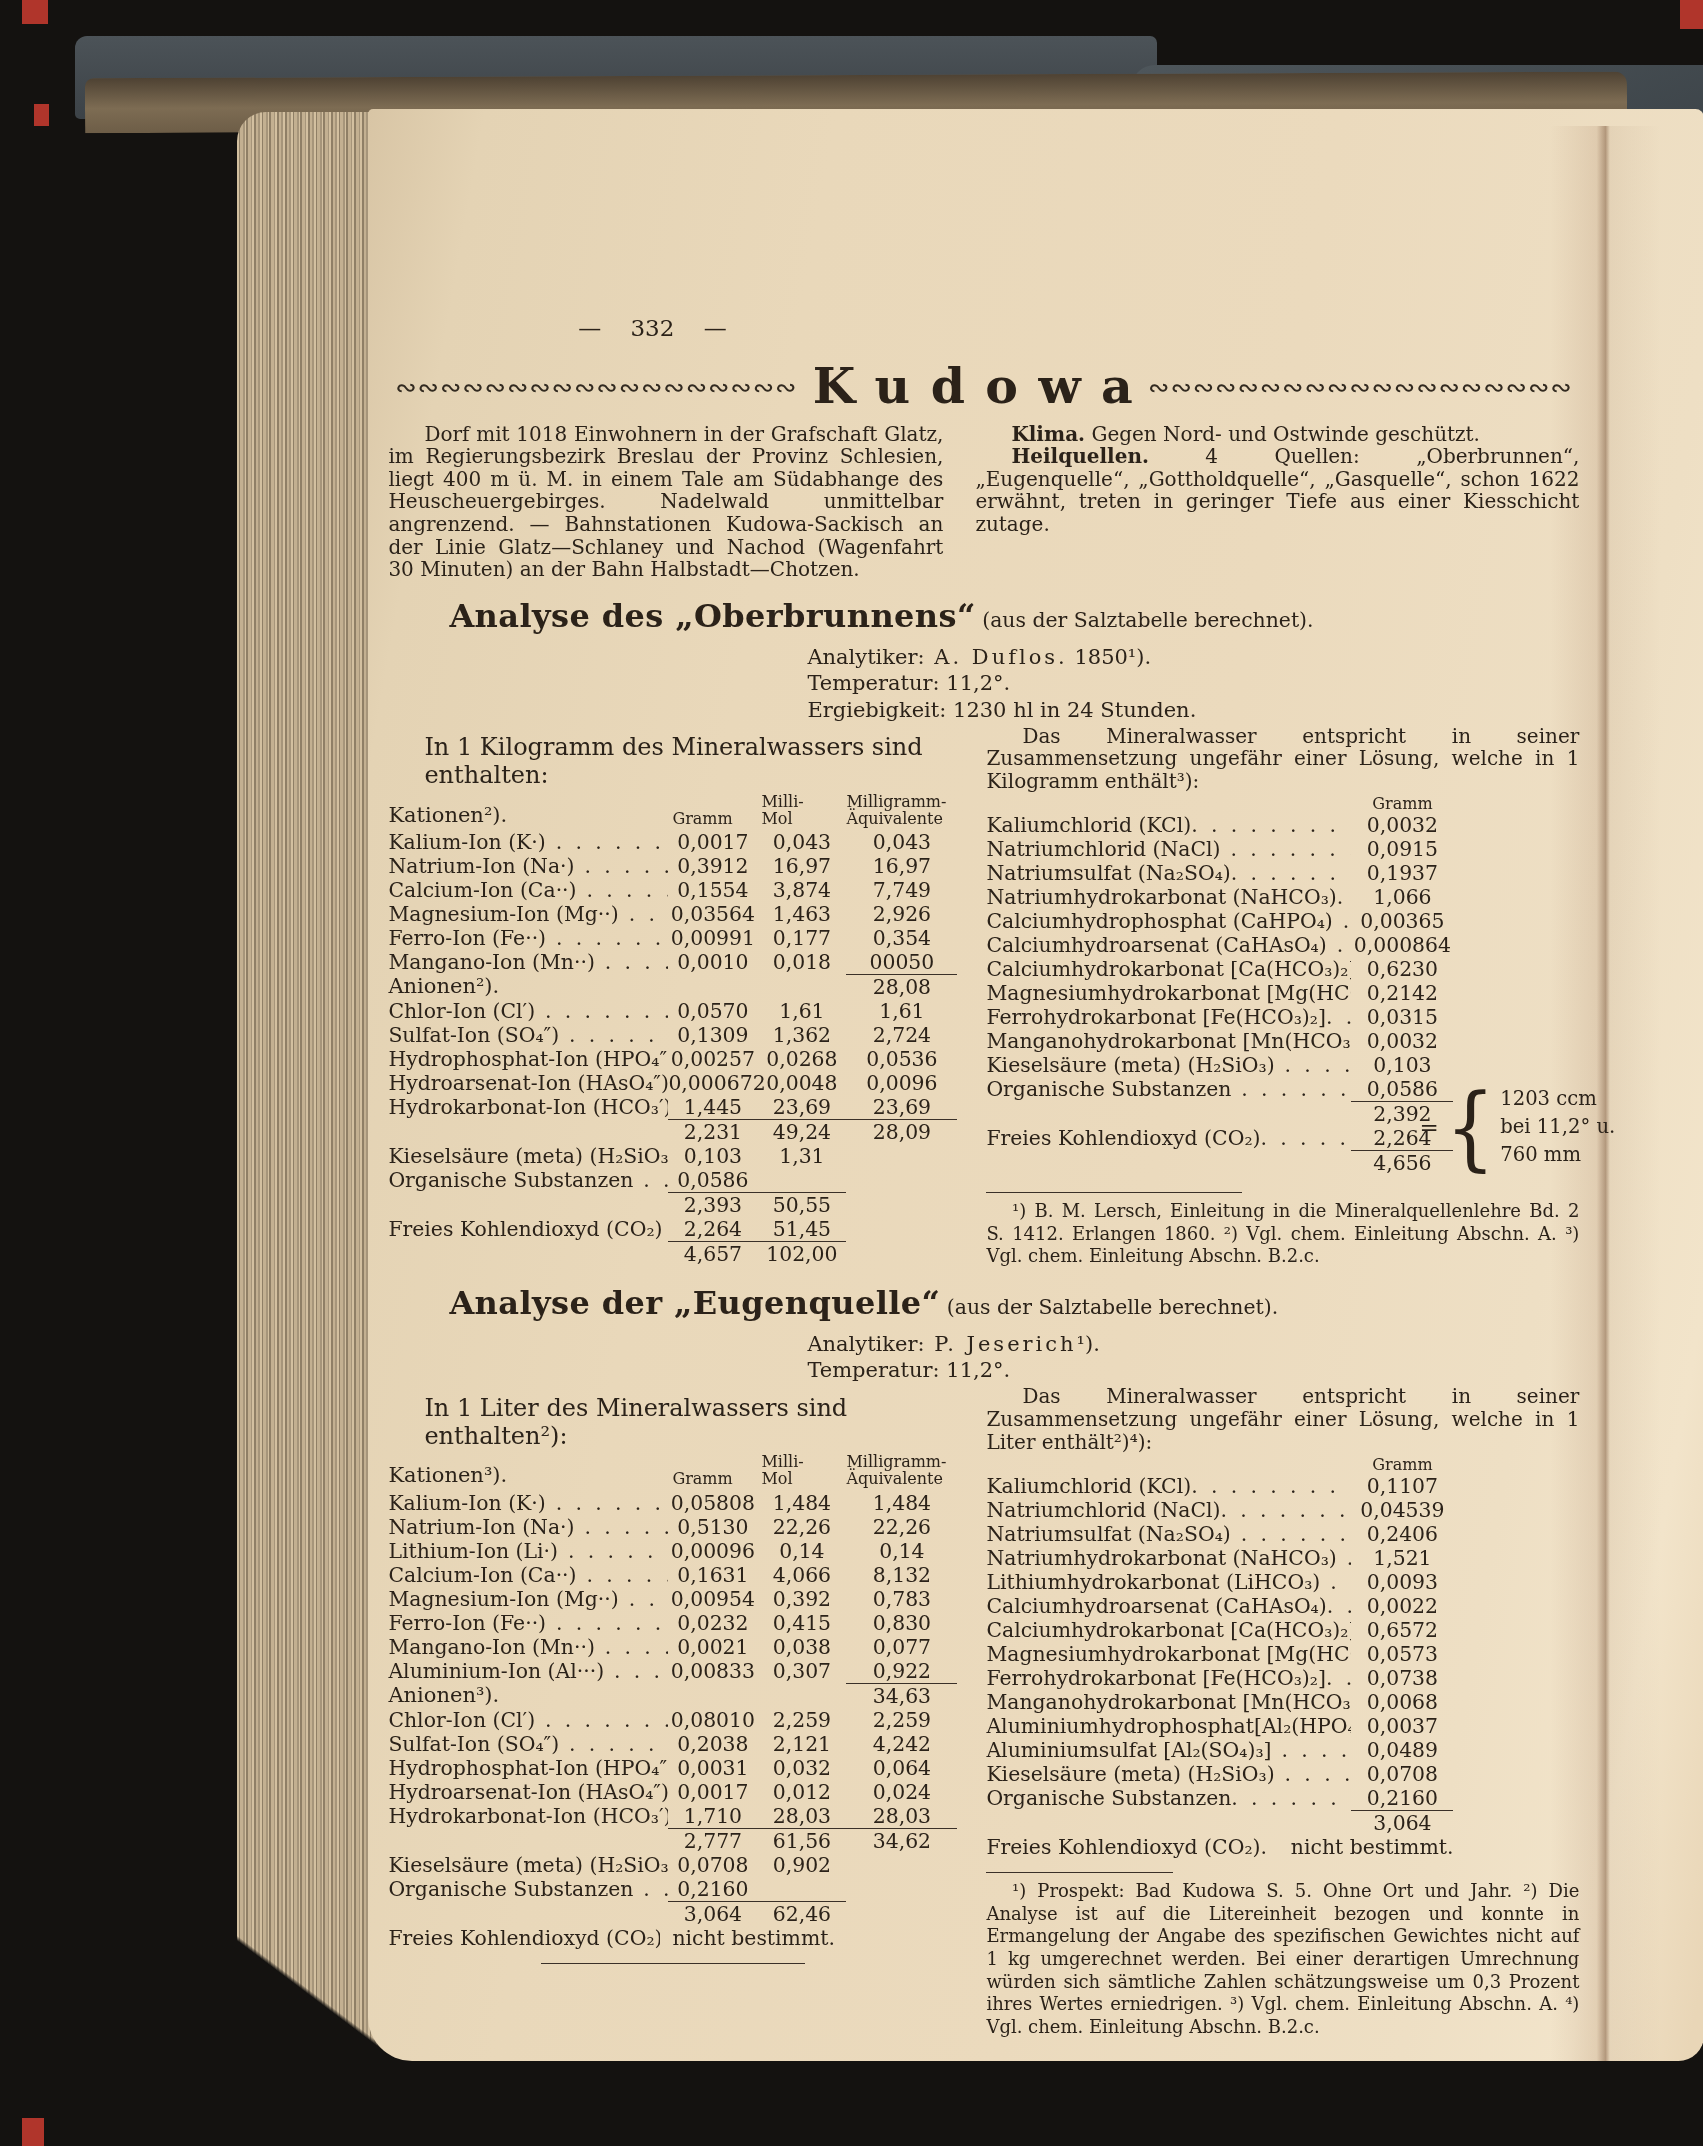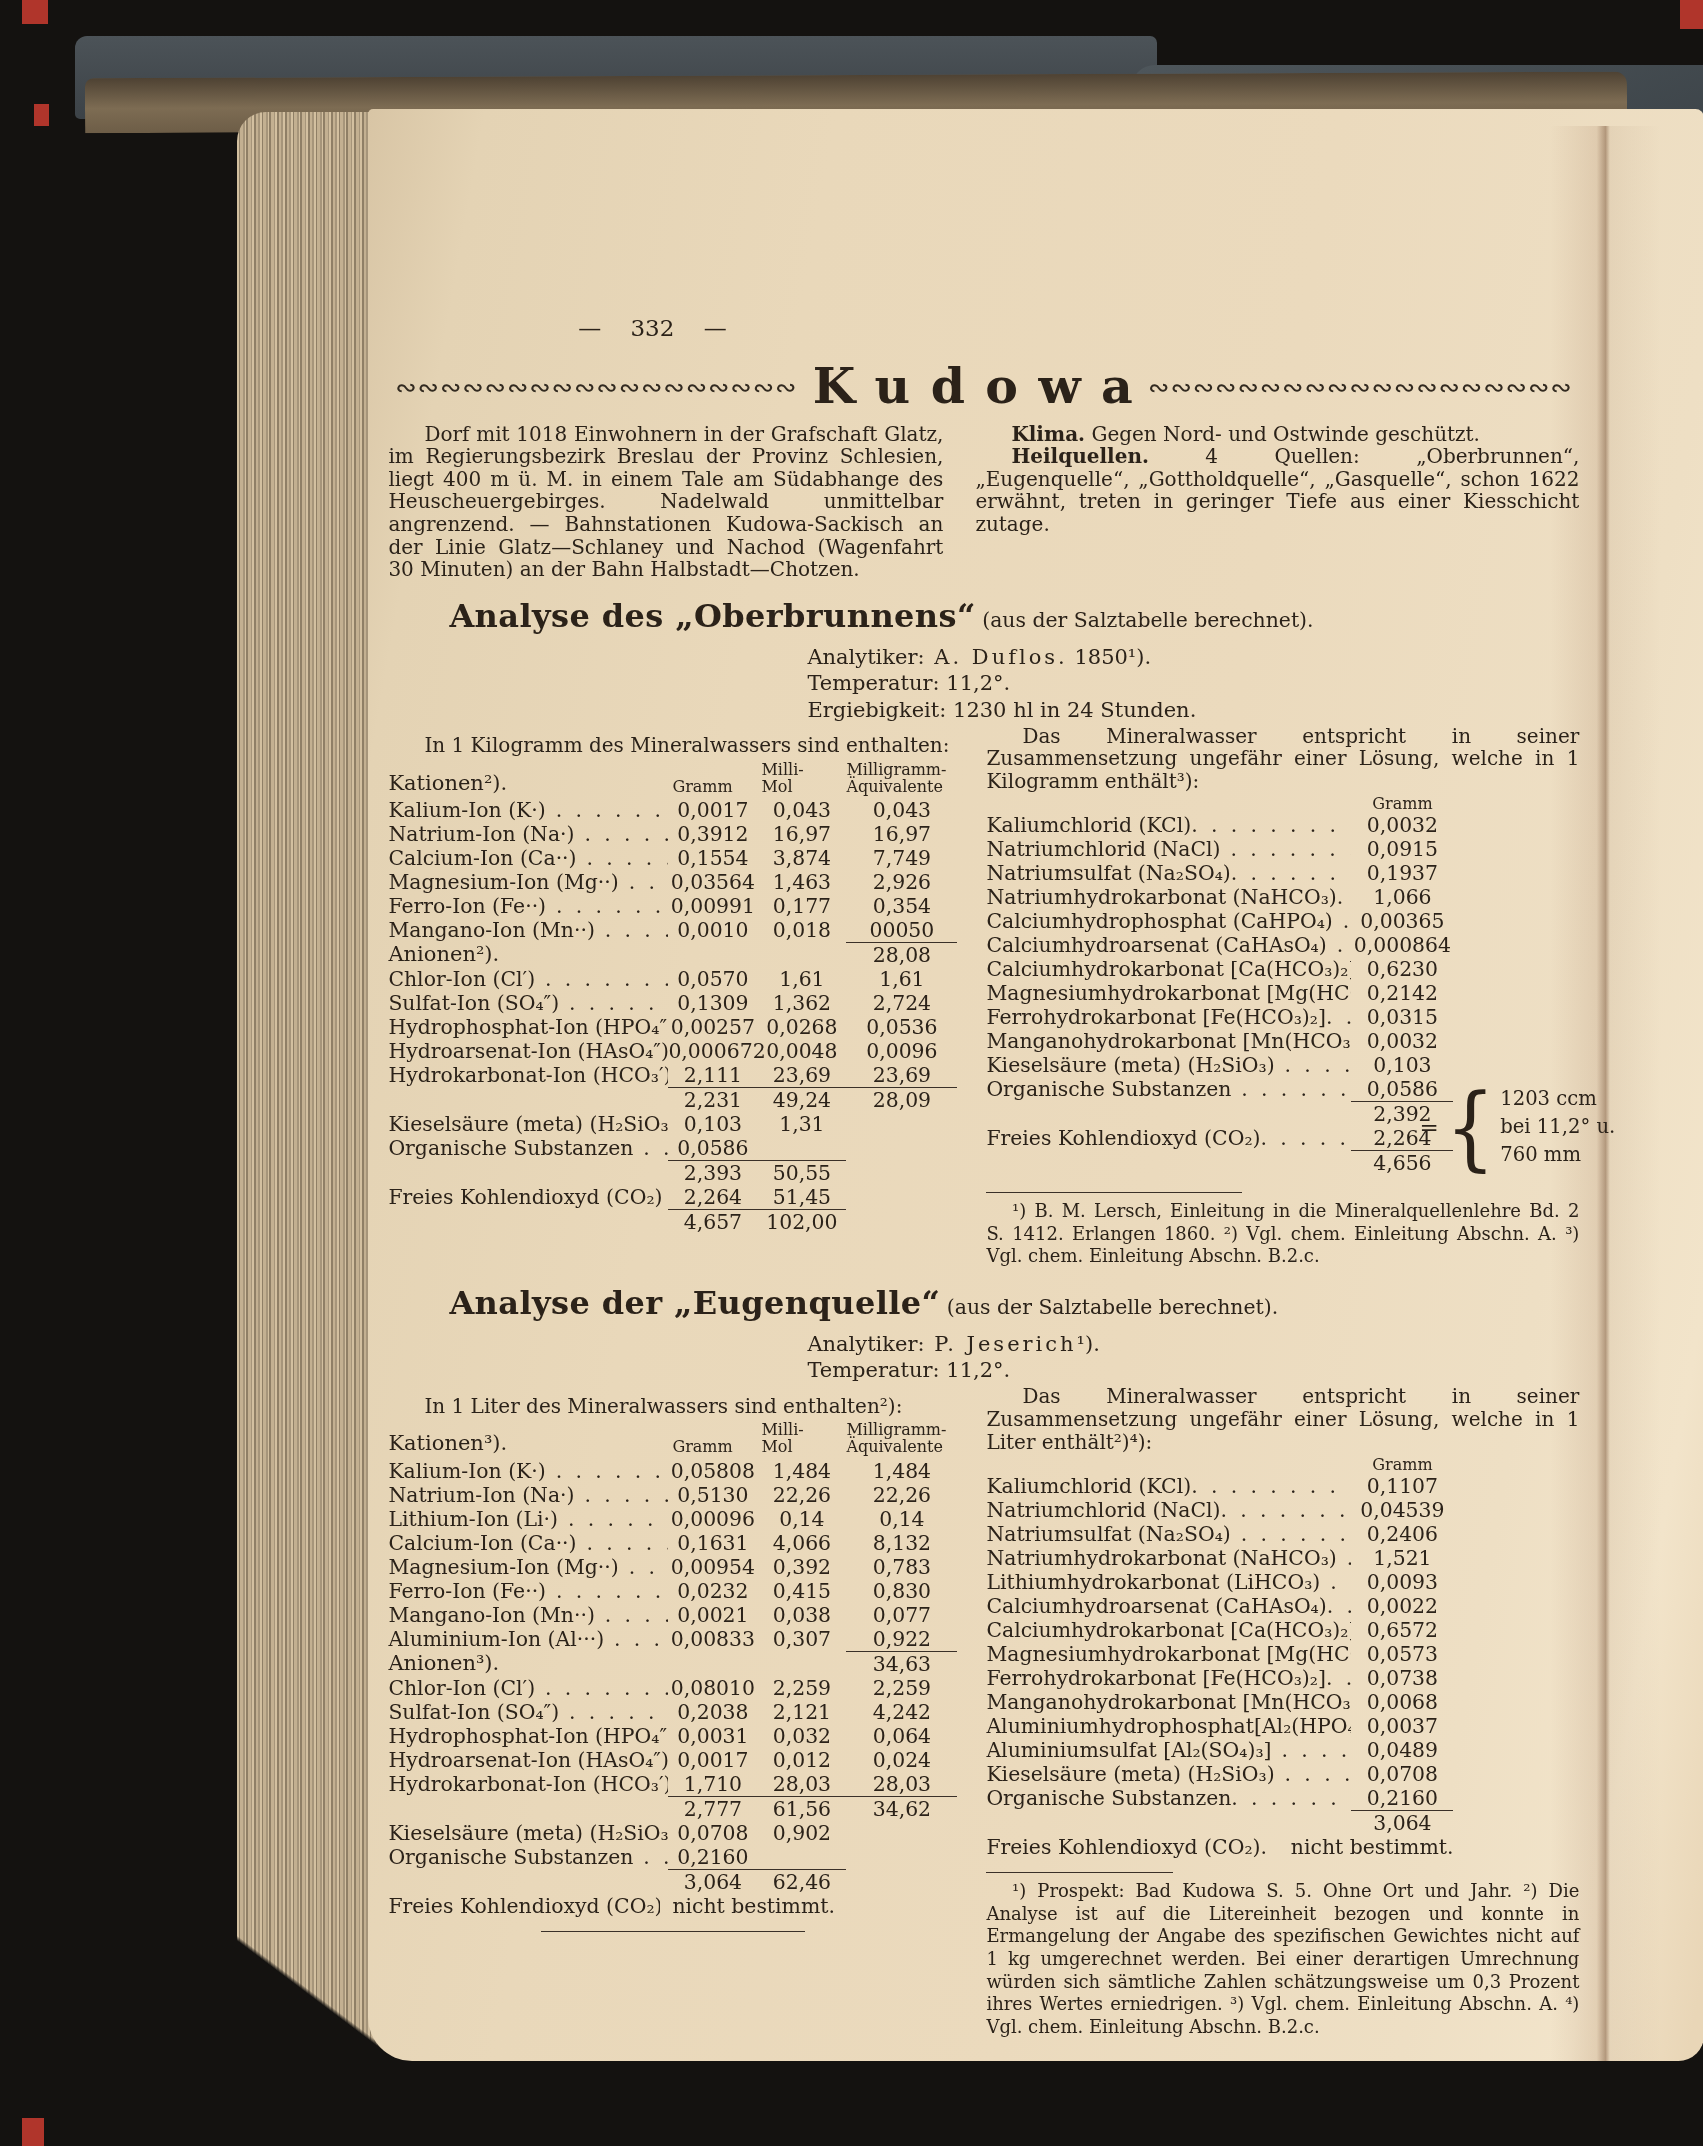--- a/index.html
+++ b/index.html
@@ -32,21 +32,21 @@
   .kudowa{font-size:49px;font-weight:bold;letter-spacing:20.4px;margin:0 -5.1px 0 15.3px;line-height:51px;}
   .intro{display:flex;gap:32px;margin-top:10.2px;}
   .ileft{width:555px;}
   .iright{flex:1;}
   .para{font-size:20px;line-height:22.6px;text-align:justify;text-indent:36px;}
   .lead{font-weight:bold;}
   .sechead{margin:17px 0 0 61px;font-size:32px;font-weight:bold;letter-spacing:0.4px;line-height:37px;}
   .headnote{font-size:20.4px;font-weight:normal;letter-spacing:0;}
   .meta{margin-left:419px;font-size:21px;line-height:26.4px;margin-top:5.1px;}
   .mname{letter-spacing:3px;}
-  .leadin{margin:8.5px 0 1.7px 36px;font-size:20px;}
+  .leadin{margin:8.5px 0 1.7px 36px;font-size:24px;}
   .cols{display:flex;gap:29px;margin-top:1.7px;}
   .colL{width:569px;}
   .colR{flex:1;position:relative;}
   
   .iontbl{font-size:20.4px;margin-top:3.4px;}
   .ihead{display:flex;align-items:flex-end;margin-bottom:3.4px;}
   .katlabel{flex:1;font-size:21px;}
   .hcol{font-size:16px;line-height:17px;}
   .hcol.g{width:89px;}.hcol.m{width:85px;}.hcol.a{width:111px;}
   .irow{display:flex;line-height:24px;}
@@ -201,21 +201,21 @@
                   <div class="num a">0,0536</div>
                 </div>
                 <div class="irow">
                   <div class="ilabel"><span>Hydroarsenat-Ion (HAsO₄″)</span></div>
                   <div class="num g">0,000672</div>
                   <div class="num m">0,0048</div>
                   <div class="num a">0,0096</div>
                 </div>
                 <div class="irow">
                   <div class="ilabel"><span>Hydrokarbonat-Ion (HCO₃′)</span></div>
-                  <div class="num g">2,111</div>
+                  <div class="num g">1,445</div>
                   <div class="num m">23,69</div>
                   <div class="num a">23,69</div>
                 </div>
                 <div class="irow">
                   <div class="ilabel"></div>
                   <div class="num g bt">2,231</div>
                   <div class="num m bt">49,24</div>
                   <div class="num a bt">28,09</div>
                 </div>
                 <div class="irow">

